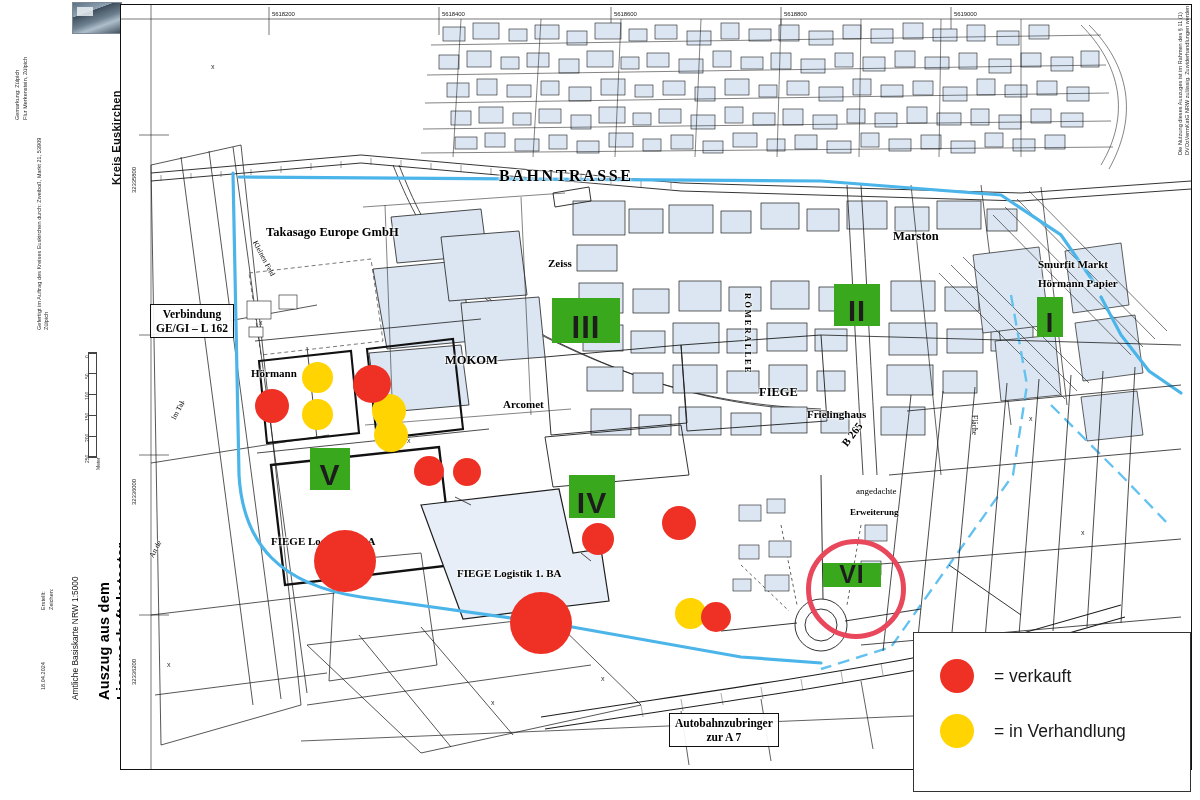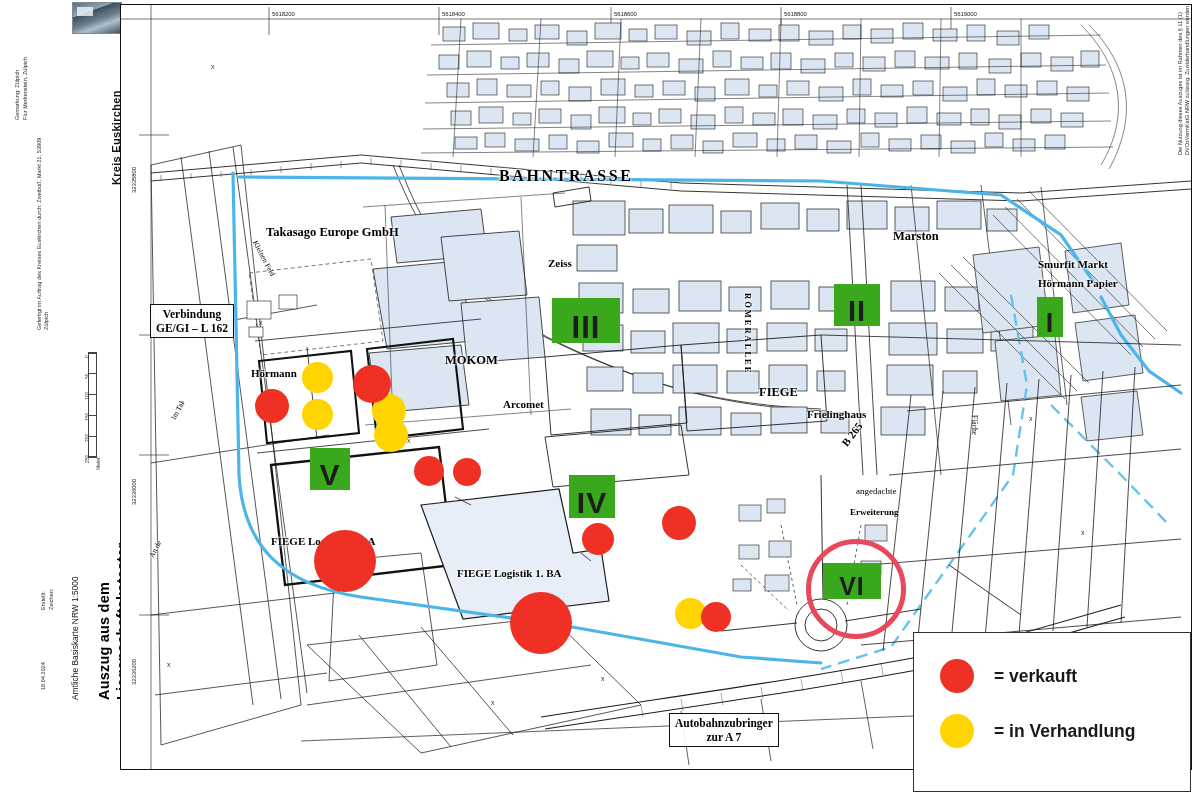--- a/index.html
+++ b/index.html
@@ -79,21 +79,21 @@
     position:absolute;border:5px solid #e8475c;border-radius:50%;background:transparent;
   }
 
   
   #legend{
     position:absolute;left:913px;top:632px;width:276px;height:158px;
     background:#fff;border:1.2px solid #333;
   }
   .legrow{position:absolute;display:flex;align-items:center;}
   .legdot{width:34px;height:34px;border-radius:50%;flex:0 0 auto;}
-  .legtxt{margin-left:20px;font-size:17.5px;font-weight:700;color:#1a1a1a;
+  .legtxt{margin-left:20px;font-size:17.5px;font-weight:400;color:#1a1a1a;
           font-family:"Liberation Sans",sans-serif;white-space:nowrap;}
 
   
   #scalebar{position:absolute;left:88px;top:352px;width:7px;height:104px;
             border:1px solid #444;background:#fff;}
   #scalebar i{position:absolute;left:0;width:7px;height:1px;background:#444;display:block;}
   .scnum{position:absolute;font-size:5px;color:#333;transform-origin:0 0;transform:rotate(-90deg);white-space:nowrap;}
 </style>
 </head>
 <body>
@@ -638,21 +638,21 @@
     </div>
     <div class="romanbox" style="left:431px;top:293px;width:68px;height:45px;font-size:31px;">
       <span>III</span>
     </div>
     <div class="romanbox" style="left:448px;top:470px;width:46px;height:43px;font-size:30px;">
       <span>IV</span>
     </div>
     <div class="romanbox" style="left:189px;top:443px;width:40px;height:42px;font-size:30px;">
       <span>V</span>
     </div>
-    <div class="romanbox" style="left:702px;top:558px;width:58px;height:36px;font-size:25px;">
+    <div class="romanbox" style="left:702px;top:558px;width:58px;height:24px;font-size:25px;">
       <span>VI</span>
     </div>
 
     <div class="dot yellow" style="left:181px;top:357px;width:31px;height:31px;"></div>
     <div class="dot yellow" style="left:181px;top:394px;width:31px;height:31px;"></div>
     <div class="dot yellow" style="left:251px;top:389px;width:34px;height:34px;"></div>
     <div class="dot yellow" style="left:253px;top:413px;width:34px;height:34px;"></div>
     <div class="dot yellow" style="left:554px;top:593px;width:31px;height:31px;"></div>
 
     <div class="dot red" style="left:134px;top:384px;width:34px;height:34px;"></div>

